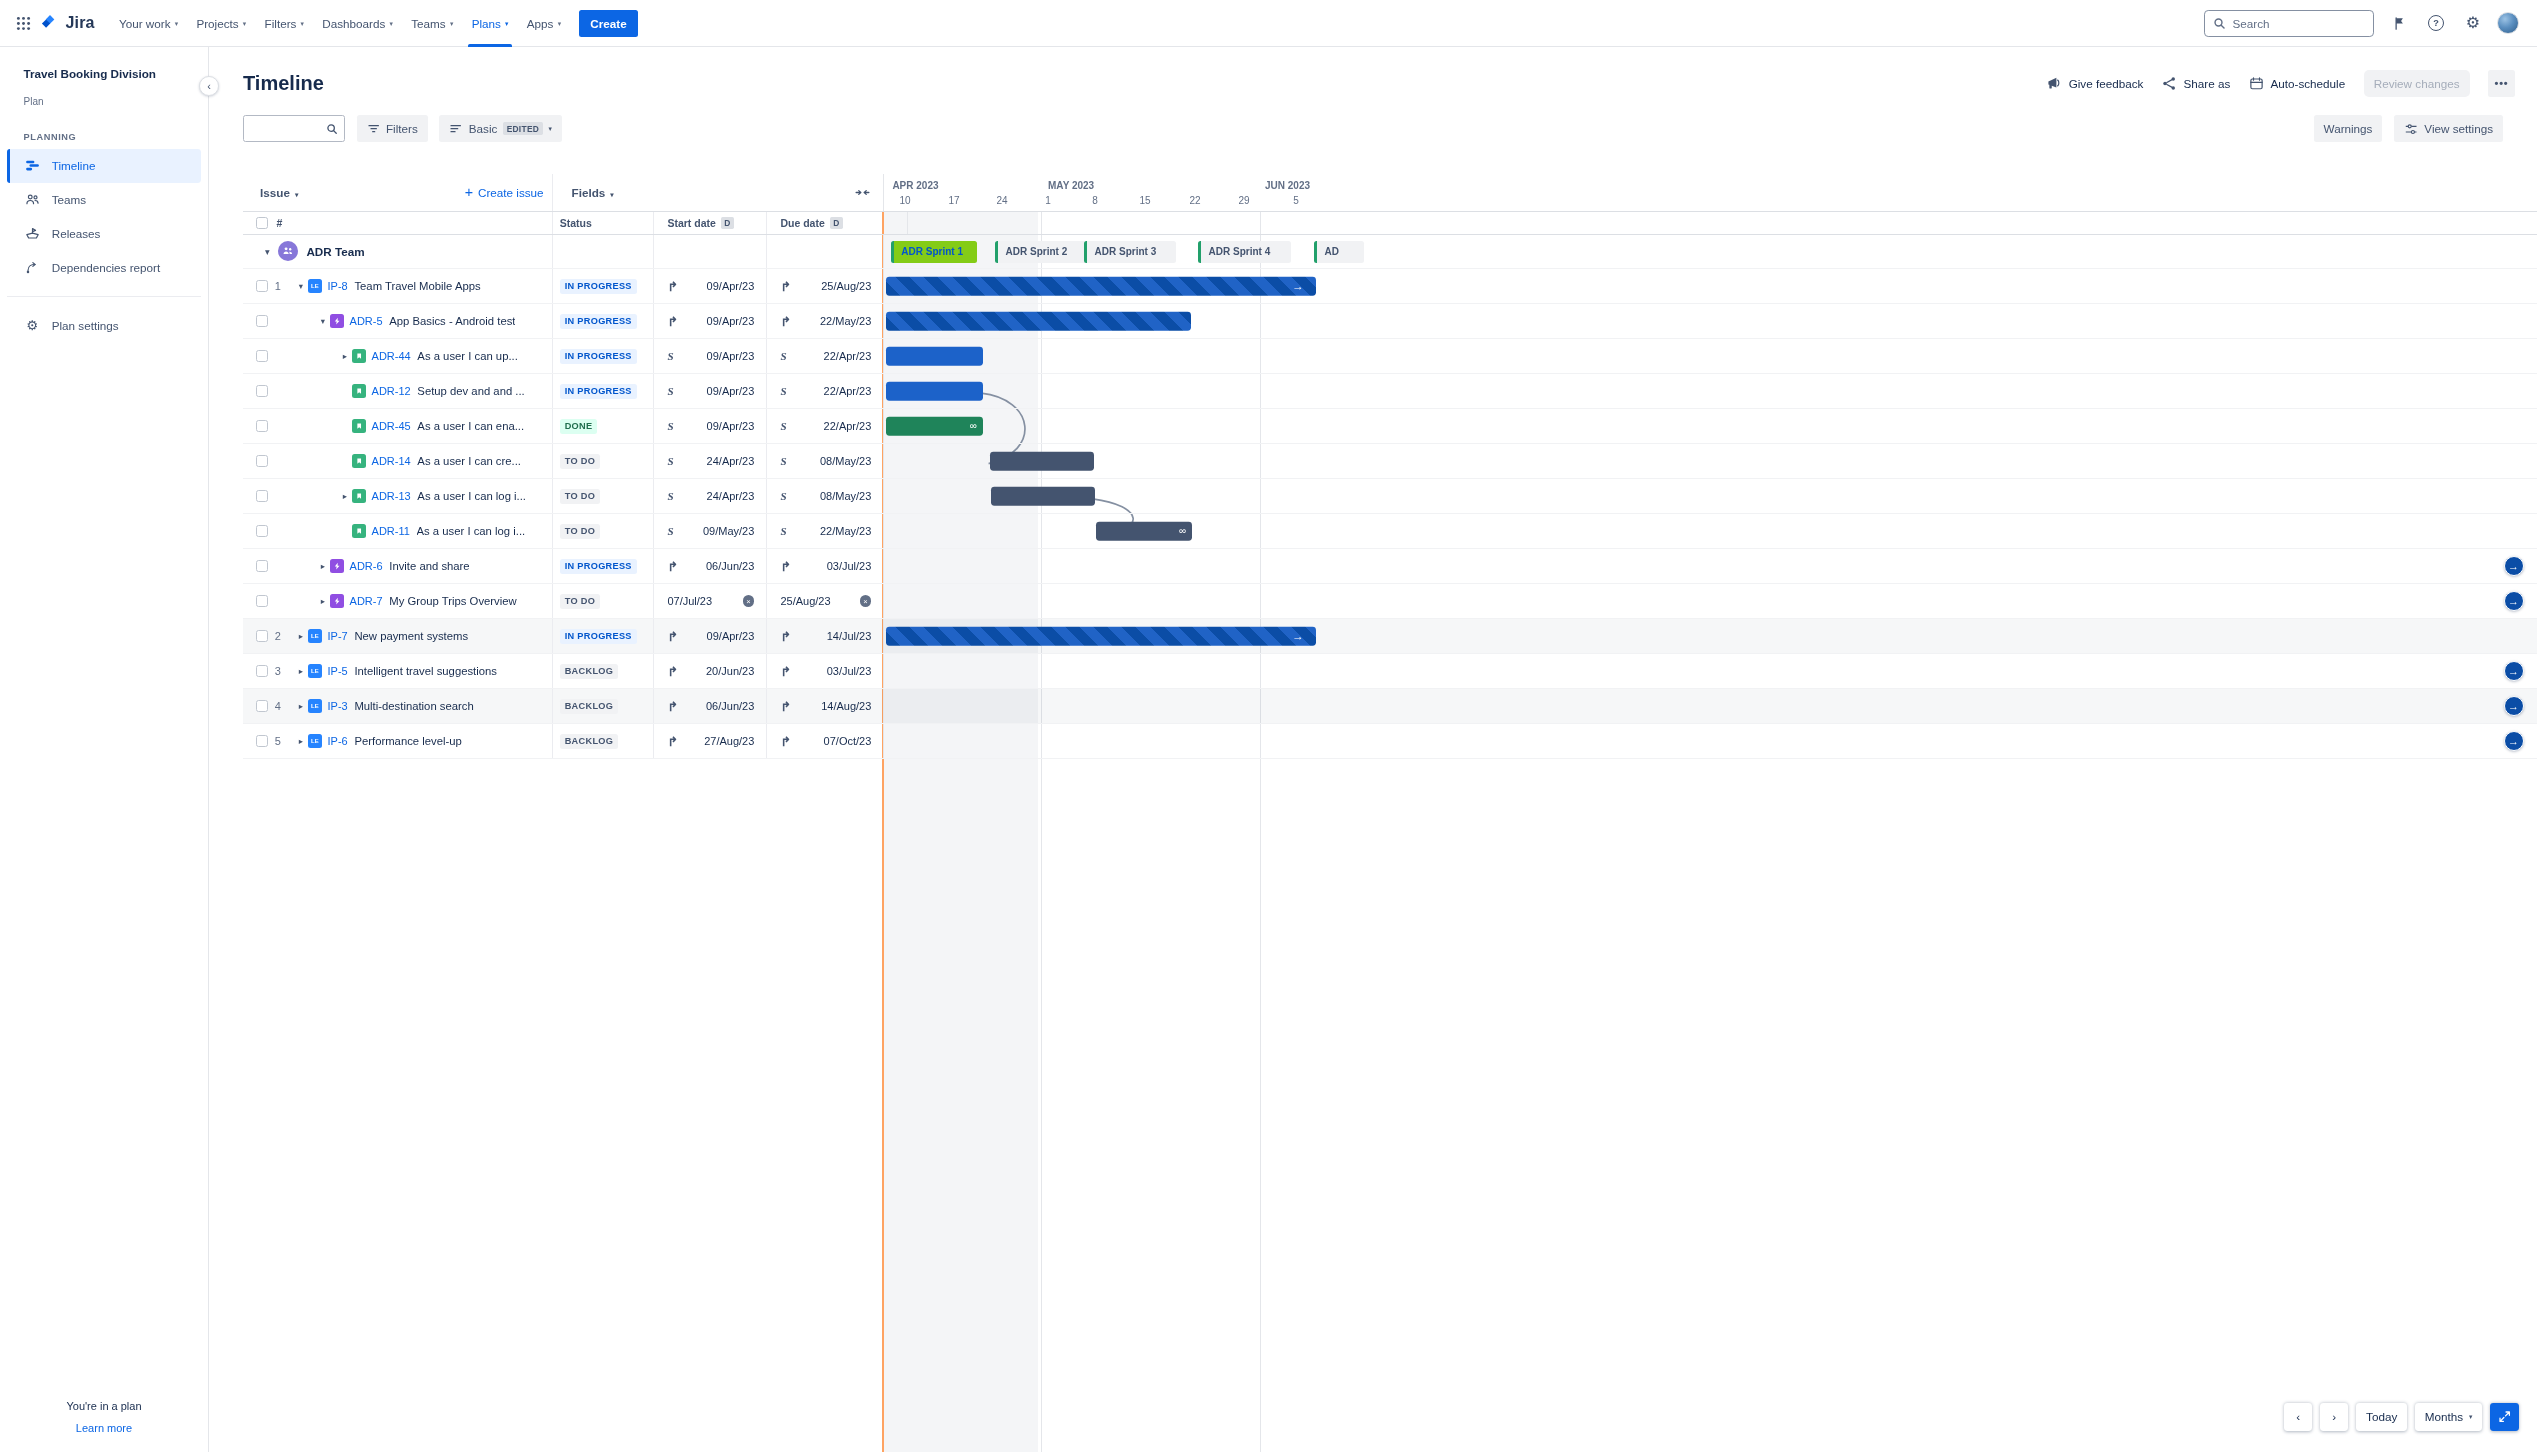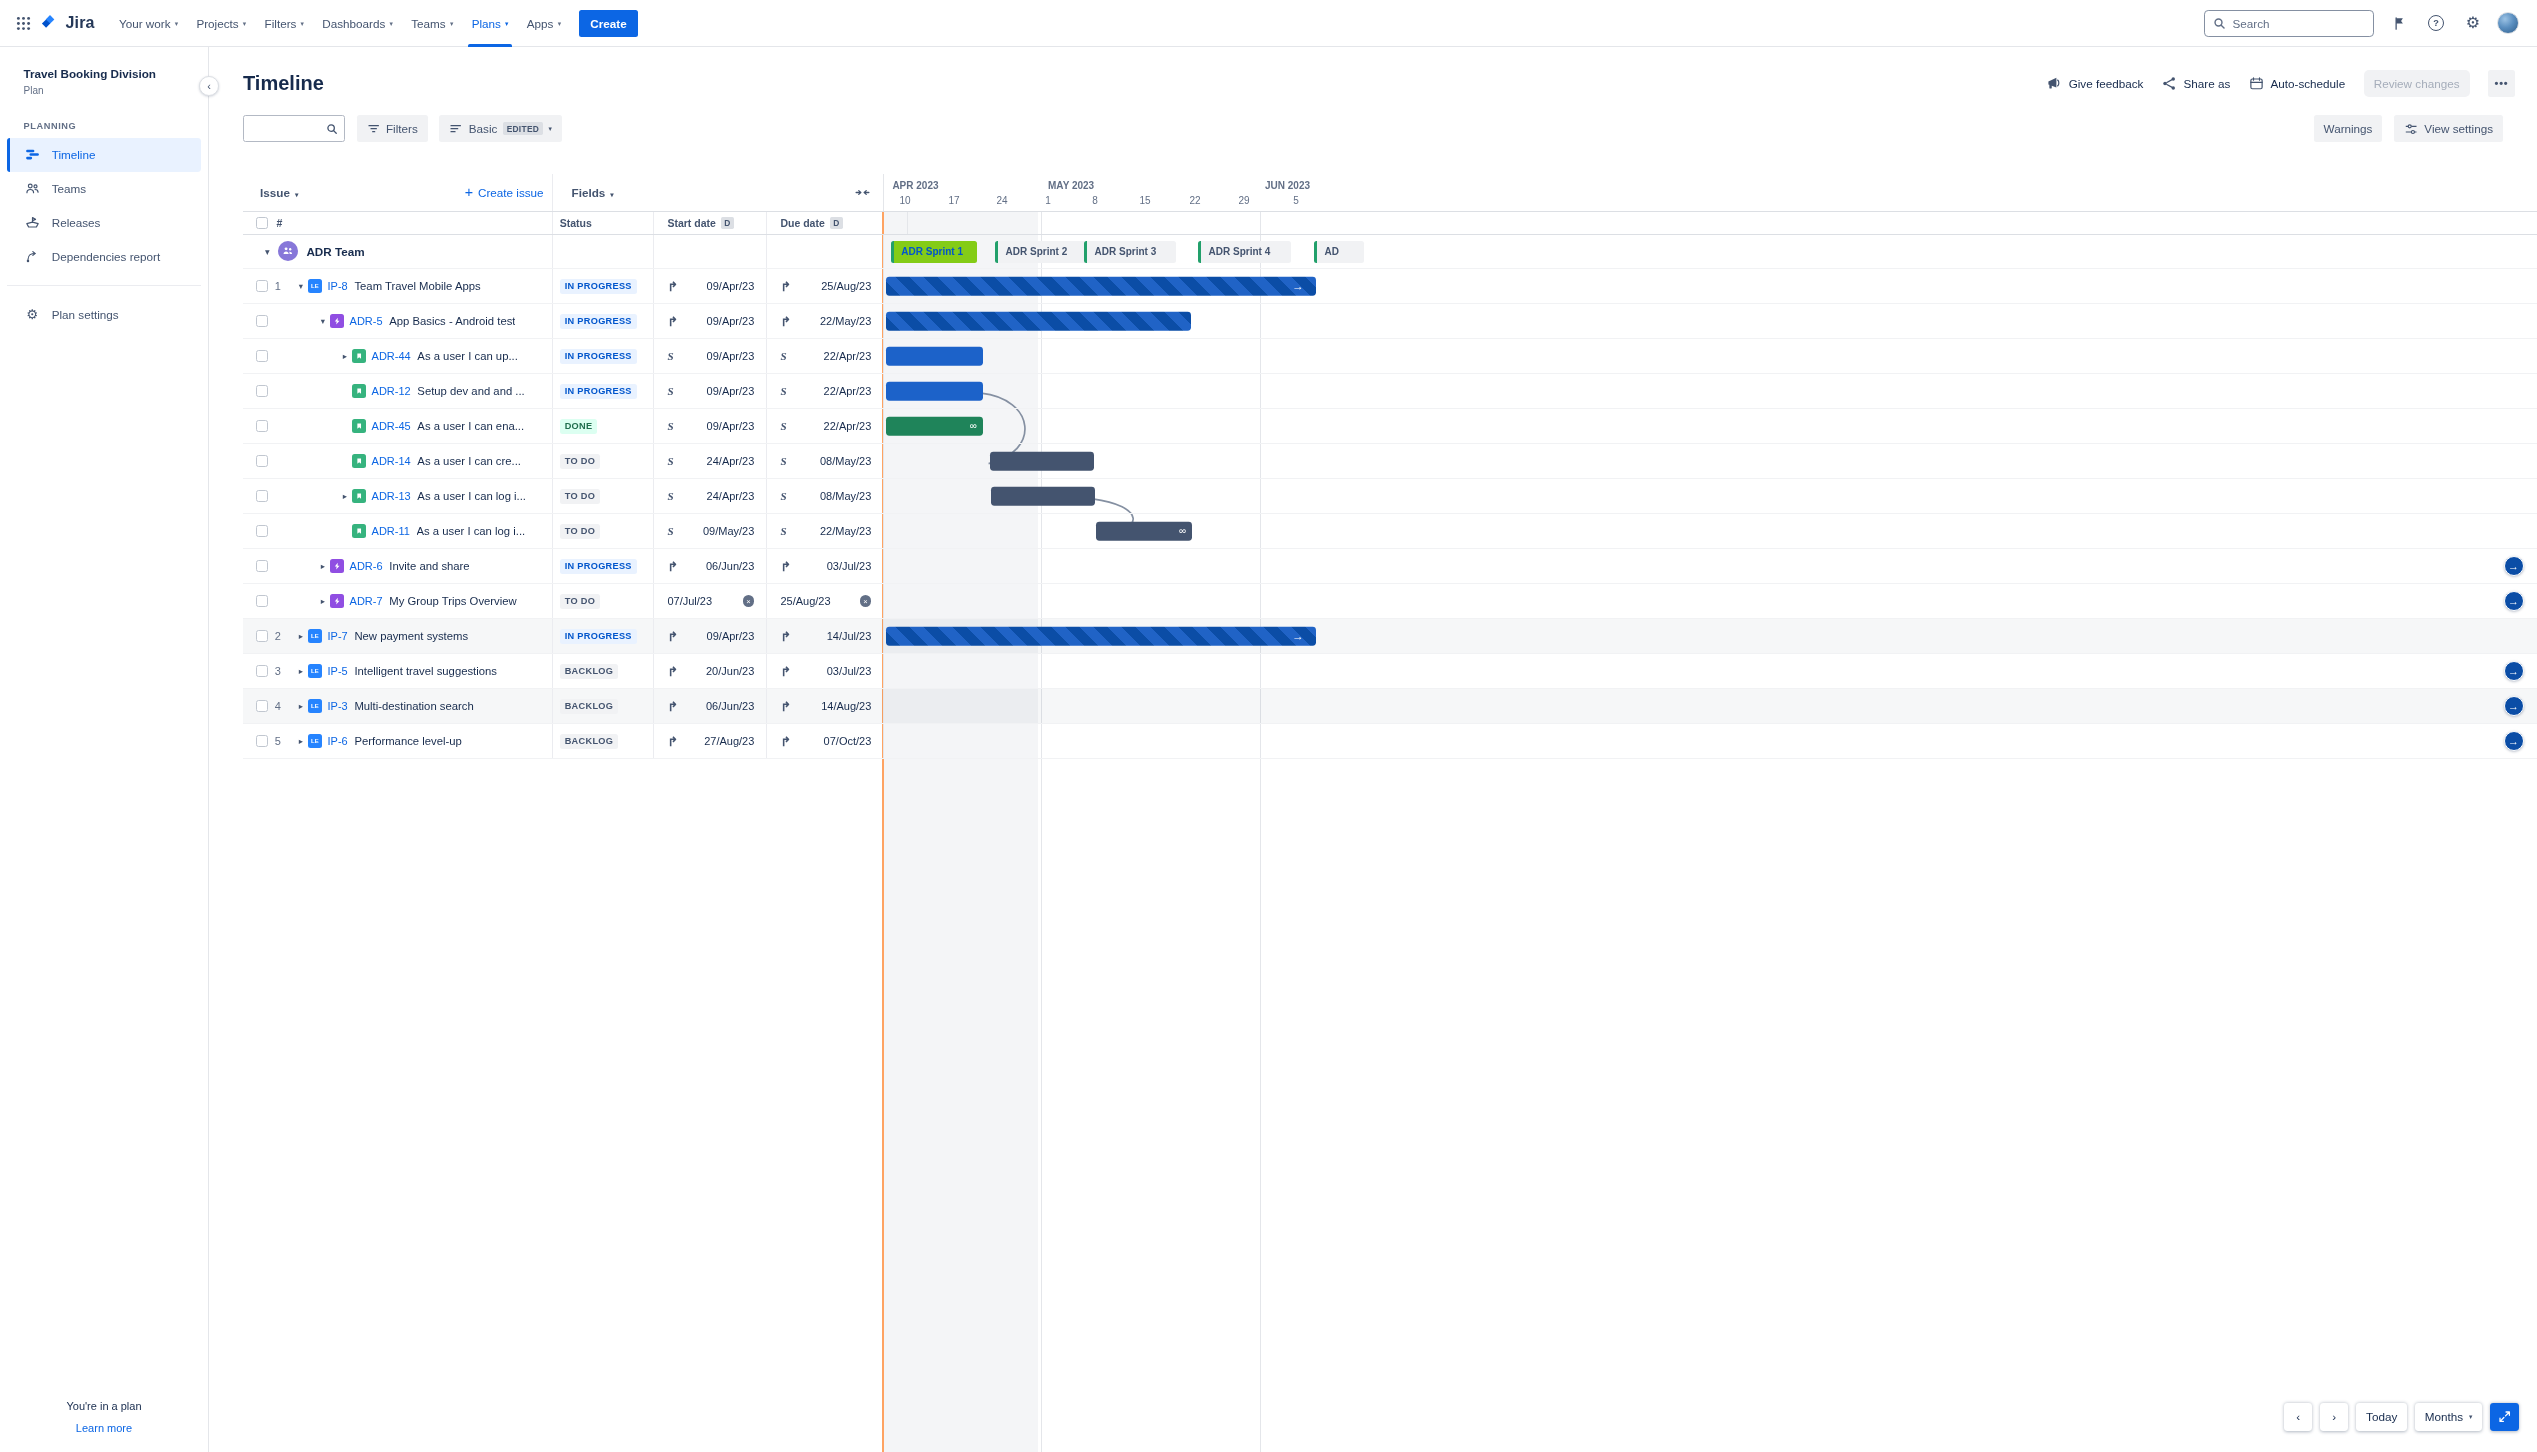--- a/index.html
+++ b/index.html
@@ -30,21 +30,21 @@
   .nav-right{display:flex;align-items:center;gap:10px;margin-left:11.7px}
   .help-circle{width:16px;height:16px;border:1.7px solid #44546F;border-radius:50%;display:flex;align-items:center;
     justify-content:center;font-size:9.2px;font-weight:700;color:#44546F}
   .gear-glyph{font-size:16px;color:#44546F;line-height:1}
   .avatar{width:22px;height:22px;border-radius:50%;
     background:radial-gradient(circle at 35% 30%,#9cc3e5 0%,#5b8fc0 45%,#2e5d8a 100%);border:0.8px solid #DCDFE4}
   
   .sidebar{position:fixed;top:47px;left:0;width:209px;bottom:0;background:#fff;border-right:0.8px solid #E4E6EA;z-index:40}
   .plan-head{padding:20px 17px 0 23.5px}
   .plan-name{font-weight:700;font-size:11.7px;color:#172B4D}
-  .plan-sub{font-size:10px;color:#626F86;margin-top:5px}
+  .plan-sub{font-size:10px;color:#626F86;margin-top:16px}
   .section-label{padding:25px 17px 6.7px 23.5px;font-size:9.2px;font-weight:700;letter-spacing:0.6px;color:#626F86}
   .side-item{display:flex;align-items:center;gap:11px;height:34px;margin:0 6.7px;padding-left:17px;border-radius:3.4px;
     color:#44546F;font-size:11.7px;cursor:pointer;position:relative}
   .side-item .s-ic{width:17px;height:17px;display:flex;align-items:center;justify-content:center;color:inherit}
   .side-item.active{background:#E9F2FF;color:#0C66E4;font-weight:500}
   .side-item.active::before{content:"";position:absolute;left:0;top:0;bottom:0;width:3.4px;background:#0C66E4;border-radius:3.4px 0 0 3.4px}
   .side-divider{height:0.8px;background:#EBECF0;margin:11.7px 6.7px}
   .side-foot{position:absolute;bottom:18.5px;left:0;right:0;text-align:center}
   .side-foot .note{font-size:11px;color:#172B4D}
   .side-foot .learn{display:inline-block;margin-top:10px;font-size:11px;color:#0C66E4;cursor:pointer}

